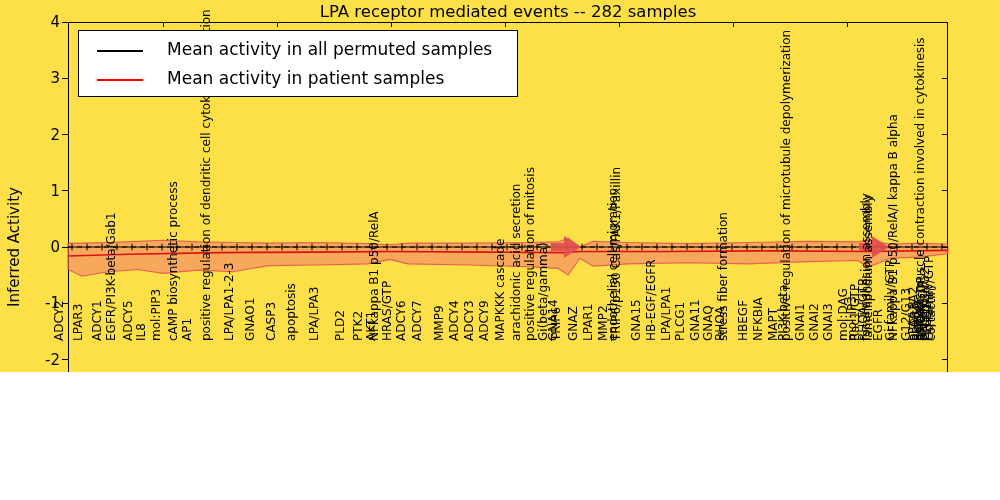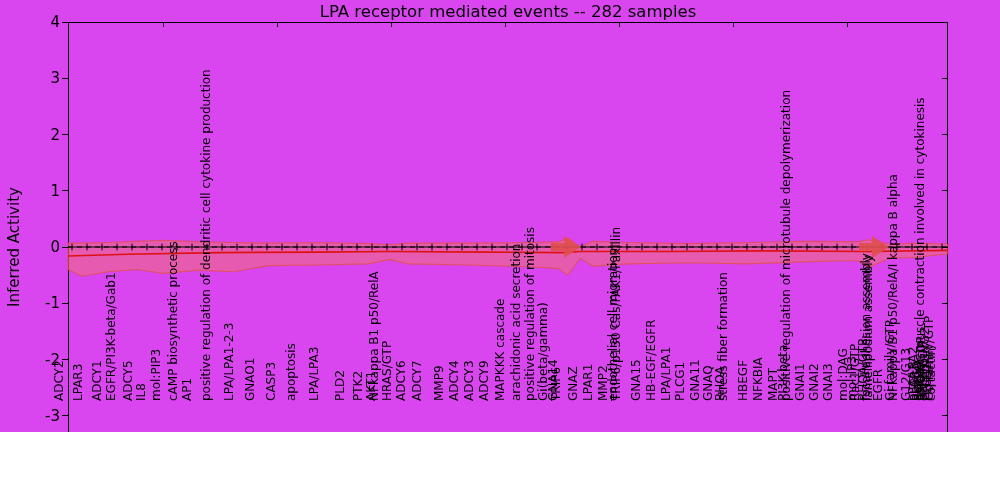--- a/index.html
+++ b/index.html
@@ -1,16 +1,16 @@
 <!DOCTYPE html>
 <html><head>
 <meta charset="utf-8">
 <style>
   html,body{margin:0;padding:0;background:#fff;}
-  #fig{position:relative;width:1000px;height:432px;background:#d946ef;
+  #fig{position:relative;width:1000px;height:372px;background:#fde047;
        font-family:"DejaVu Sans","Liberation Sans",sans-serif;color:#000;overflow:hidden;}
   #title{position:absolute;left:68px;top:2px;width:880px;text-align:center;
          font-size:16.5px;white-space:nowrap;}
   #plot-frame{position:absolute;left:68px;top:22px;width:880px;height:450px;
               border:1.3px solid #000;box-sizing:border-box;}
   #plot-svg{position:absolute;left:68px;top:22px;overflow:visible;}
   #ylabel{position:absolute;left:14px;top:247px;transform:translate(-50%,-50%) rotate(-90deg);
           font-size:15px;white-space:nowrap;}
   #xlabel{position:absolute;left:68px;top:477px;width:880px;text-align:center;font-size:15px;}
   .ytick-label{position:absolute;width:42px;text-align:right;font-size:15px;line-height:18px;}
@@ -90,20 +90,30 @@
       <line x1="799" y1="221.625" x2="799" y2="228.375" stroke="#000" stroke-width="1"></line>
       <line x1="814" y1="221.625" x2="814" y2="228.375" stroke="#000" stroke-width="1"></line>
       <line x1="829" y1="221.625" x2="829" y2="228.375" stroke="#000" stroke-width="1"></line>
       <line x1="844" y1="221.625" x2="844" y2="228.375" stroke="#000" stroke-width="1"></line>
       <line x1="859" y1="221.625" x2="859" y2="228.375" stroke="#000" stroke-width="1"></line>
       <line x1="874" y1="221.625" x2="874" y2="228.375" stroke="#000" stroke-width="1"></line>
       <polyline points="0,234.0 60,232.3 150,230.6 250,230.1 322,229.5 420,230.1 495,230.6 512,229.5 600,229.5 700,228.9 800,229.5 880,228.4" fill="none" stroke="#dd1111" stroke-width="1.6"></polyline>
       <path d="M483,221 h13 v-7 l17,11 l-17,11 v-7 h-13 Z" fill="#e14f4f" fill-opacity="0.92"></path>
       <path d="M791,221 h13 v-7 l17,11 l-17,11 v-7 h-13 Z" fill="#e14f4f" fill-opacity="0.92"></path>
     </svg>
+  <div id="legend">
+    <div class="legend-row" style="top:7px">
+      <span class="legend-line" id="legend-line-0" style="background: rgb(0, 0, 0);"></span>
+      <span class="legend-label">Mean activity in all permuted samples</span>
+    </div>
+    <div class="legend-row" style="top:36px">
+      <span class="legend-line" id="legend-line-1" style="background: rgb(255, 0, 0);"></span>
+      <span class="legend-label">Mean activity in patient samples</span>
+    </div>
+  </div>
 <div class="ytick-label" style="left: 18px; top: 13px;">4</div>
     <div class="tick" style="left: 62px; top: 21.5px; width: 6px; height: 1.2px;"></div>
     <div class="tick" style="left: 942px; top: 21.5px; width: 6px; height: 1.2px;"></div>
     <div class="ytick-label" style="left: 18px; top: 69.25px;">3</div>
     <div class="tick" style="left: 62px; top: 77.75px; width: 6px; height: 1.2px;"></div>
     <div class="tick" style="left: 942px; top: 77.75px; width: 6px; height: 1.2px;"></div>
     <div class="ytick-label" style="left: 18px; top: 125.5px;">2</div>
     <div class="tick" style="left: 62px; top: 134px; width: 6px; height: 1.2px;"></div>
     <div class="tick" style="left: 942px; top: 134px; width: 6px; height: 1.2px;"></div>
     <div class="ytick-label" style="left: 18px; top: 181.75px;">1</div>

